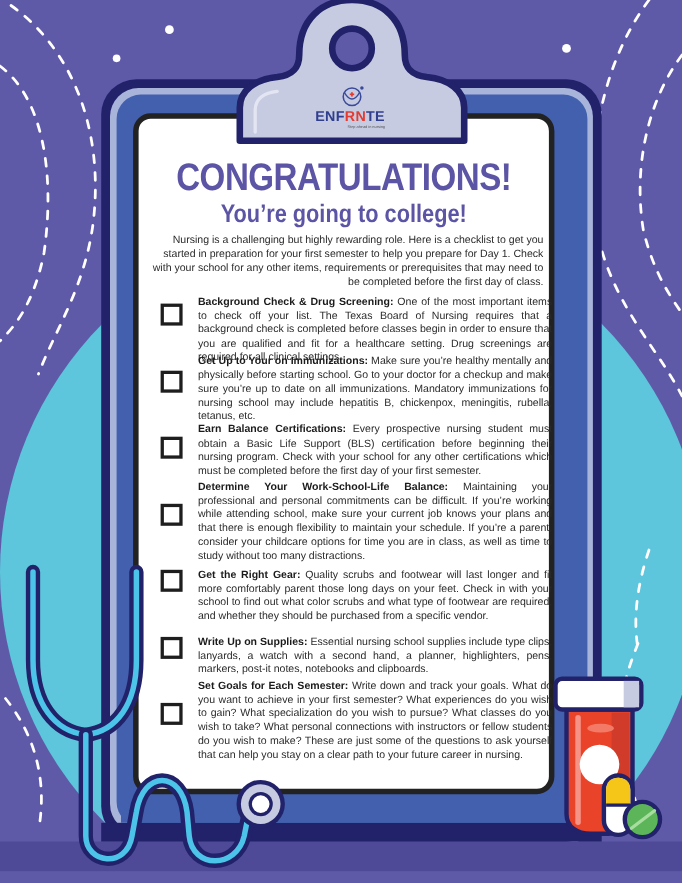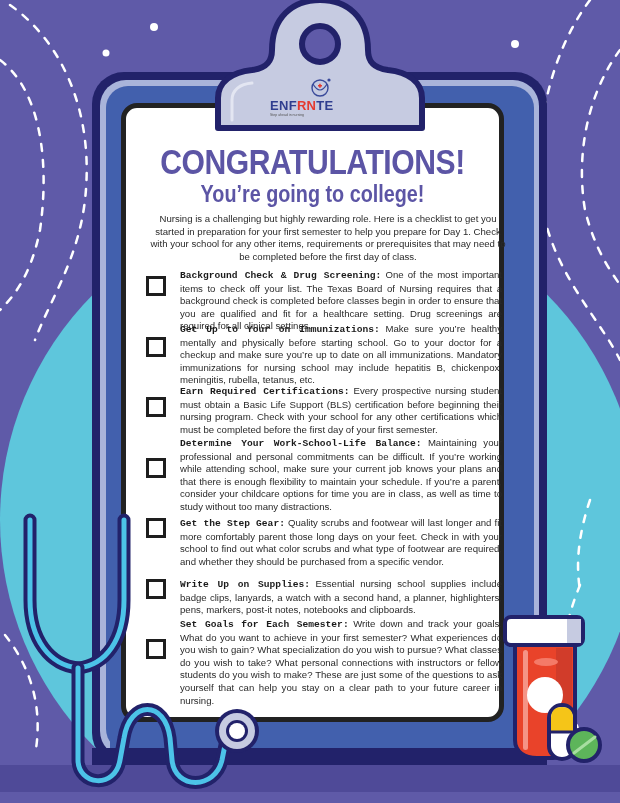--- a/index.html
+++ b/index.html
@@ -1,26 +1,26 @@
 <!DOCTYPE html>
 <html><head>
 <meta charset="utf-8">
 <style>
   html, body { margin:0; padding:0; }
   body { width:620px; height:803px; overflow:hidden; position:relative; background:#5f5aa8; font-family:"Liberation Sans", sans-serif; }
   .layer { position:absolute; left:0; top:0; width:620px; height:803px; }
   .paper { position:absolute; left:121px; top:103px; width:383px; height:619px; background:#fff; border:5px solid #222; border-radius:16px; box-sizing:border-box; }
   .title { position:absolute; left:121px; top:142px; width:383px; text-align:center; color:#5c55a5; font-family:"Liberation Sans", sans-serif; font-weight:bold; font-size:35px; letter-spacing:-0.5px; transform:scaleX(0.86); transform-origin:center; line-height:40px; }
   .subtitle { position:absolute; left:121px; top:180px; width:383px; text-align:center; color:#5c55a5; font-weight:bold; font-size:23px; transform:scaleX(0.86); transform-origin:center; line-height:28px; }
-  .intro { position:absolute; left:150px; top:213px; width:356px; font-size:9.6px; line-height:12.6px; color:#2a2a2a; text-align:center; }
+  .intro { position:absolute; left:138px; top:213px; width:356px; font-size:9.6px; line-height:12.6px; color:#2a2a2a; text-align:right; }
   .item { position:absolute; left:146px; width:356px; }
   .cb { position:absolute; left:0; width:14px; height:14px; border:3px solid #1e1e1e; background:#fff; cursor:pointer; }
   .item-text { position:absolute; left:34px; width:322px; font-size:9.6px; line-height:12.6px; color:#2a2a2a; text-align:justify; }
-  .item-text b { font-weight:bold; color:#1b1b1b;font-family:Liberation Mono, monospace; }
-  .logo { position:absolute; left:270px; top:78px; width:80px; text-align:left; }
+  .item-text b { font-weight:bold; color:#1b1b1b; }
+  .logo { position:absolute; left:270px; top:78px; width:80px; text-align:right; }
   .logo-word { font-weight:bold; font-size:13px; color:#2f3e8f; letter-spacing:0.3px; line-height:14px; }
   .logo-word .rn { color:#e53a2f; }
   .logo-tag { font-size:3.5px; color:#555; line-height:5px; }
 </style>
 </head>
 <body>
 
 <svg class="layer" viewBox="0 0 620 803" xmlns="http://www.w3.org/2000/svg">
   <rect x="0" y="0" width="620" height="803" fill="#5f5aa8"></rect>
 
@@ -80,33 +80,33 @@
   <div class="item" style="top:269px;">
     <div class="cb" style="top:7px;"></div>
     <div class="item-text"><b>Background Check &amp; Drug Screening:</b><span> One of the most important items to check off your list. The Texas Board of Nursing requires that a background check is completed before classes begin in order to ensure that you are qualified and fit for a healthcare setting. Drug screenings are required for all clinical settings.</span></div>
   </div>
   <div class="item" style="top:323px;">
     <div class="cb" style="top:14px;"></div>
     <div class="item-text"><b>Get Up to Your on Immunizations:</b><span> Make sure you’re healthy mentally and physically before starting school. Go to your doctor for a checkup and make sure you’re up to date on all immunizations. Mandatory immunizations for nursing school may include hepatitis B, chickenpox, meningitis, rubella, tetanus, etc.</span></div>
   </div>
   <div class="item" style="top:385px;">
     <div class="cb" style="top:12px;"></div>
-    <div class="item-text"><b>Earn Required Certifications:</b><span> Every prospective nursing student must obtain a Basic Life Support (BLS) certification before beginning their nursing program. Check with your school for any other certifications which must be completed before the first day of your first semester.</span></div>
+    <div class="item-text"><b>Earn Balance Certifications:</b><span> Every prospective nursing student must obtain a Basic Life Support (BLS) certification before beginning their nursing program. Check with your school for any other certifications which must be completed before the first day of your first semester.</span></div>
   </div>
   <div class="item" style="top:437px;">
     <div class="cb" style="top:21px;"></div>
     <div class="item-text"><b>Determine Your Work-School-Life Balance:</b><span> Maintaining your professional and personal commitments can be difficult. If you’re working while attending school, make sure your current job knows your plans and that there is enough flexibility to maintain your schedule. If you’re a parent, consider your childcare options for time you are in class, as well as time to study without too many distractions.</span></div>
   </div>
   <div class="item" style="top:517px;">
     <div class="cb" style="top:1px;"></div>
-    <div class="item-text"><b>Get the Step Gear:</b><span> Quality scrubs and footwear will last longer and fit more comfortably parent those long days on your feet. Check in with your school to find out what color scrubs and what type of footwear are required, and whether they should be purchased from a specific vendor.</span></div>
+    <div class="item-text"><b>Get the Right Gear:</b><span> Quality scrubs and footwear will last longer and fit more comfortably parent those long days on your feet. Check in with your school to find out what color scrubs and what type of footwear are required, and whether they should be purchased from a specific vendor.</span></div>
   </div>
   <div class="item" style="top:578px;">
     <div class="cb" style="top:1px;"></div>
-    <div class="item-text"><b>Write Up on Supplies:</b><span> Essential nursing school supplies include badge clips, lanyards, a watch with a second hand, a planner, highlighters, pens, markers, post-it notes, notebooks and clipboards.</span></div>
+    <div class="item-text"><b>Write Up on Supplies:</b><span> Essential nursing school supplies include type clips, lanyards, a watch with a second hand, a planner, highlighters, pens, markers, post-it notes, notebooks and clipboards.</span></div>
   </div>
   <div class="item" style="top:618px;">
     <div class="cb" style="top:21px;"></div>
     <div class="item-text"><b>Set Goals for Each Semester:</b><span> Write down and track your goals. What do you want to achieve in your first semester? What experiences do you wish to gain? What specialization do you wish to pursue? What classes do you wish to take? What personal connections with instructors or fellow students do you wish to make? These are just some of the questions to ask yourself that can help you stay on a clear path to your future career in nursing.</span></div>
   </div>
 </div>
 
 <svg class="layer" viewBox="0 0 620 803" xmlns="http://www.w3.org/2000/svg" style="pointer-events:none;">
   <g>
 

